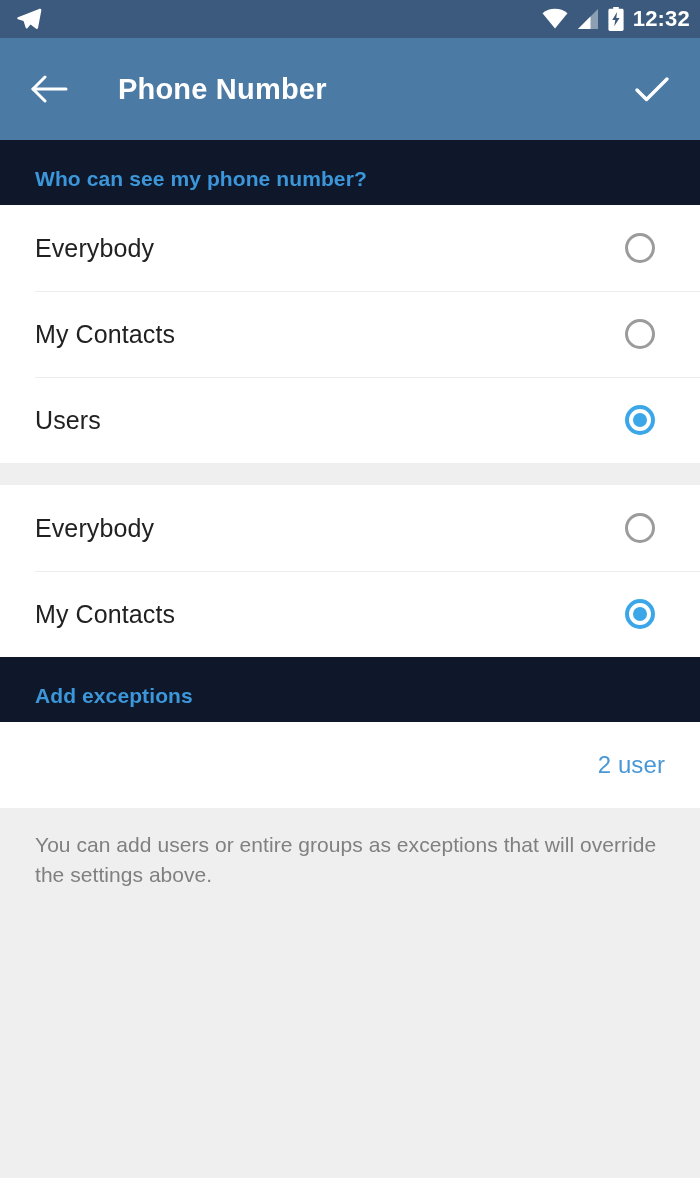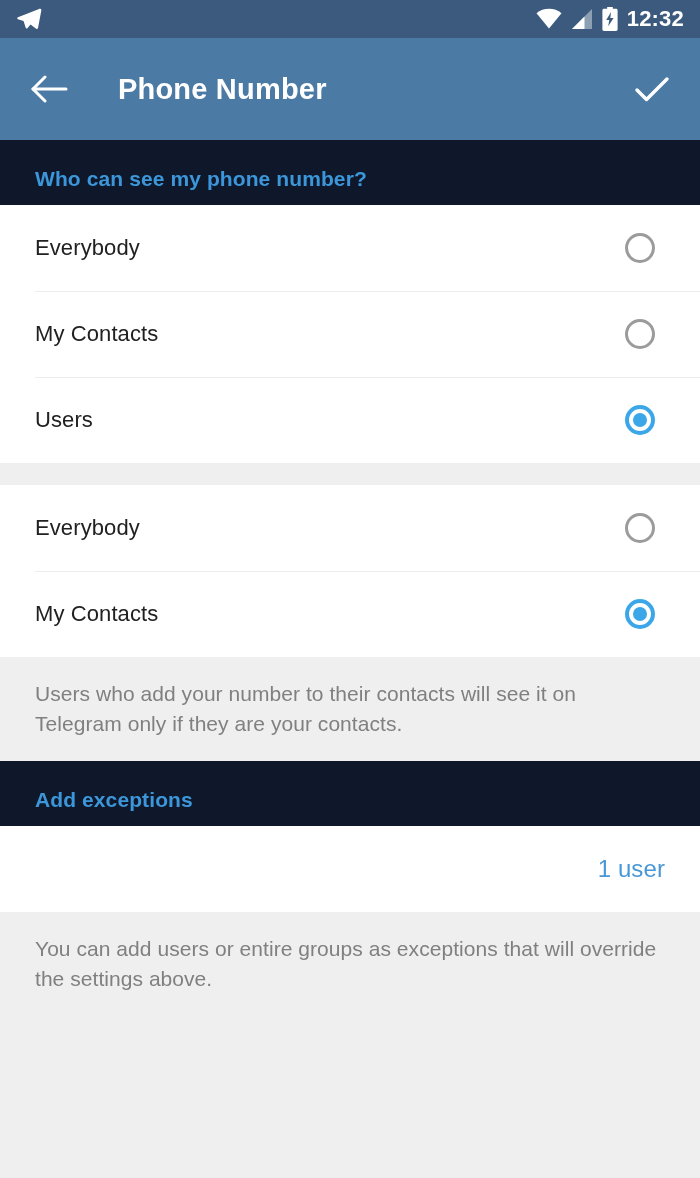--- a/index.html
+++ b/index.html
@@ -24,21 +24,21 @@
     display: flex;
     flex-direction: column;
   }
 
   
   .status-bar {
     height: 38px;
     background: #3b5a7d;
     display: flex;
     align-items: center;
-    padding: 0 16px 0 16px;
+    padding: 0 10px 0 16px;
     flex: 0 0 auto;
     color: #ffffff;
   }
   .status-left { display: flex; align-items: center; gap: 10px; }
   .status-spacer { flex: 1 1 auto; }
   .status-right {
     display: flex;
     align-items: center;
     gap: 9px;
   }
@@ -119,21 +119,21 @@
     content: "";
     position: absolute;
     top: 0;
     left: 35px;
     right: 0;
     height: 1px;
     background: #ededed;
   }
 
   .row-label {
-    font-size: 22px;
+    font-size: 25px;
     color: #212121;
     flex: 1 1 auto;
     letter-spacing: 0.1px;
   }
 
   .row-value {
     font-size: 24px;
     color: #4a97d6;
     margin-left: auto;
     letter-spacing: 0.1px;
@@ -271,27 +271,26 @@
         <span class="row-label">Everybody</span>
         <span class="radio"></span>
       </div>
 
       <div class="row divided">
         <span class="row-label">My Contacts</span>
         <span class="radio checked"></span>
       </div>
     </div>
 
-    <div class="footer-note">Users who add your number to their contacts will see it on Telegram only if they are your contacts.</div>
 
     <div class="card">
       <div class="section-header">Add exceptions</div>
 
       <div class="row">
-        <span class="row-value">1 user</span>
+        <span class="row-value">2 user</span>
       </div>
     </div>
 
     <div class="footer-note">You can add users or entire groups as exceptions that will override the settings above.</div>
 
     <div class="footer-fill"></div>
   </div>
 </div>
 
 </body></html>

